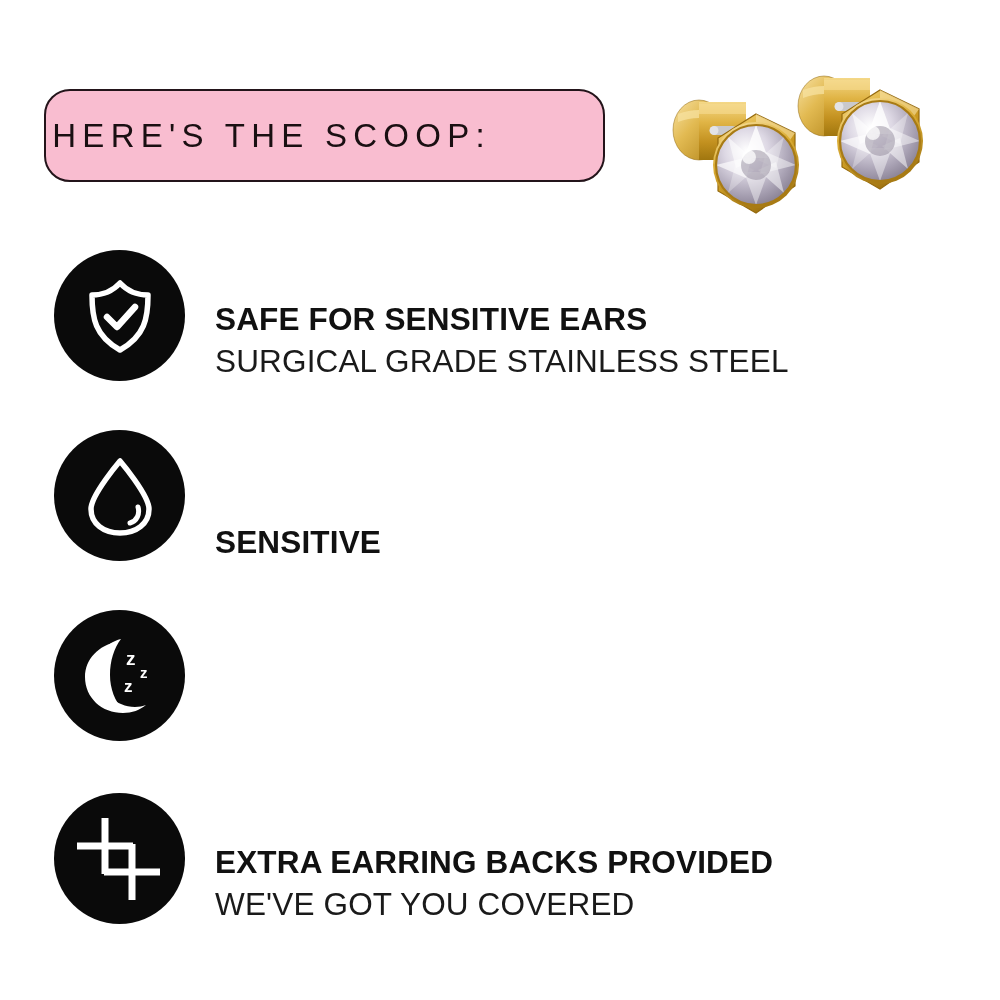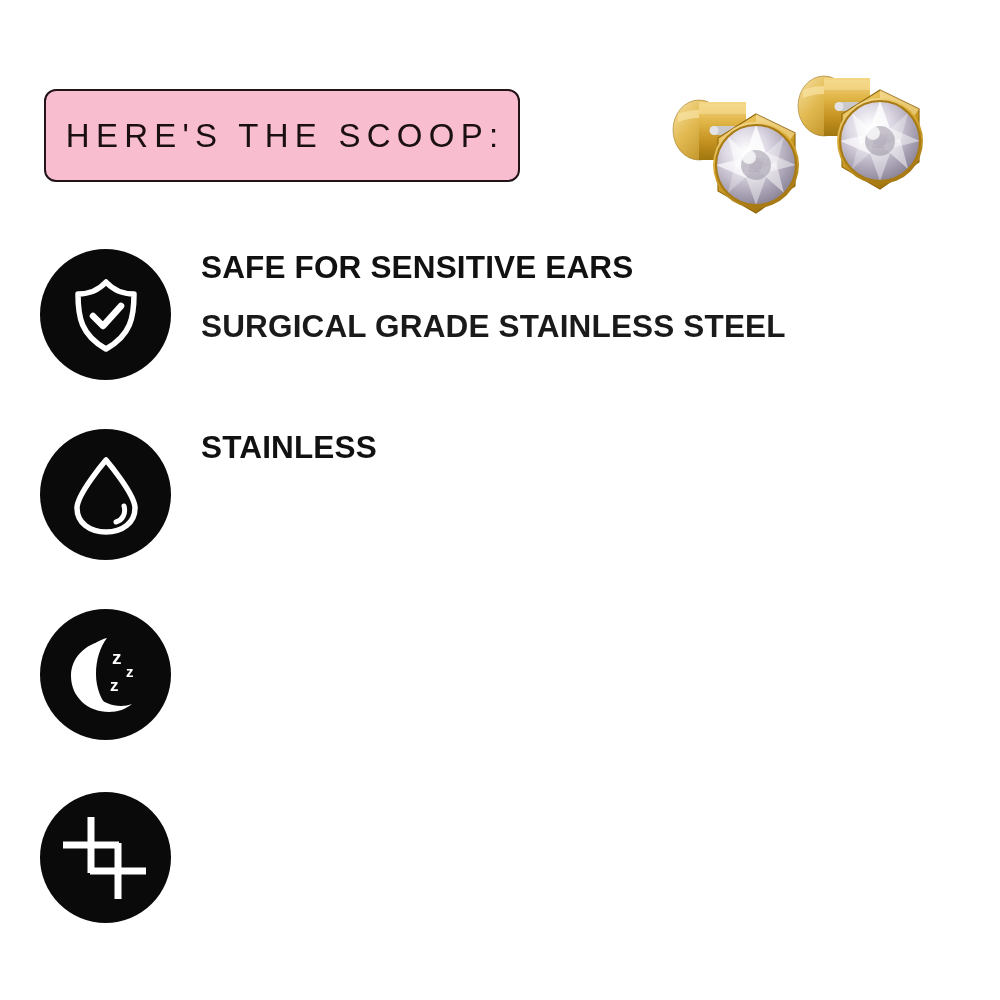--- a/index.html
+++ b/index.html
@@ -14,29 +14,29 @@
     overflow: hidden;
     font-family: "Liberation Sans", sans-serif;
     -webkit-font-smoothing: antialiased;
   }
 
   
   .scoop-badge {
     position: absolute;
     left: 44px;
     top: 89px;
-    width: 476px;
+    width: 561px;
     height: 93px;
     box-sizing: border-box;
     background: #F9BDD0;
     border: 2.5px solid #23141A;
-    border-radius: 12px;
+    border-radius: 26px;
     display: flex;
     align-items: center;
-    justify-content: center;
+    justify-content: flex-start;
   }
   .scoop-badge-text {
     font-family: "Liberation Sans", sans-serif;
     font-size: 33px;
     font-weight: 500;
     letter-spacing: 0.19em;
     color: #1A0F12;
     text-indent: 0.19em;
     white-space: nowrap;
   }
@@ -52,25 +52,25 @@
 
   
   .features {
     position: absolute;
     left: 0;
     top: 0;
     width: 1000px;
   }
   .feature-row {
     position: absolute;
-    left: 40px;
+    left: 54px;
     width: 900px;
     height: 132px;
     display: flex;
-    align-items: flex-start;
+    align-items: flex-end;
   }
   .feature-row.r1 { top: 249px; }
   .feature-row.r2 { top: 429px; }
   .feature-row.r3 { top: 609px; }
   .feature-row.r4 { top: 792px; }
 
   .feature-icon {
     width: 131px;
     height: 131px;
     flex: 0 0 131px;
@@ -91,25 +91,25 @@
   .feature-title {
     font-size: 31.5px;
     font-weight: bold;
     color: #111111;
     letter-spacing: 0.005em;
     line-height: 1.16;
     white-space: nowrap;
   }
   .feature-sub {
     font-size: 31.5px;
-    font-weight: 700;
+    font-weight: 400;
     color: #1A1A1A;
     letter-spacing: 0.005em;
     line-height: 1.24;
-    margin-top: 21px;
+    margin-top: 4px;
     white-space: nowrap;
   }
 </style>
 </head>
 <body>
 
 <div class="scoop-badge">
   <span class="scoop-badge-text">HERE'S THE SCOOP:</span>
 </div>
 
@@ -230,21 +230,21 @@
   </div>
 
   <div class="feature-row r2">
     <div class="feature-icon">
       <svg width="80" height="84" viewBox="0 0 80 84">
         <path d="M40 7 C40 7 11 41 11 55 C11 70 24 79 40 79 C56 79 69 70 69 55 C69 41 40 7 40 7 Z" fill="none" stroke="#ffffff" stroke-width="5.5" stroke-linejoin="round"></path>
         <path d="M58 53 C60 60 57 67 50 69" fill="none" stroke="#ffffff" stroke-width="5" stroke-linecap="round"></path>
       </svg>
     </div>
     <div class="feature-text">
-      <div class="feature-title">STAINLESS</div>
+      <div class="feature-title">SENSITIVE</div>
     </div>
   </div>
 
   <div class="feature-row r3">
     <div class="feature-icon">
       <svg width="90" height="86" viewBox="0 0 90 86">
         <path d="M46 6 C30 10 18 24 18 42 C18 60 31 74 48 77 C40 68 35 56 35 42 C35 28 39 15 46 6 Z" fill="#ffffff"></path>
         <path d="M42 9 C24 12 10 26 10 44 C10 65 27 80 48 80 C57 80 65 77 71 72
                  C68 73 64 74 60 74 C41 74 26 59 26 40 C26 27 32 16 42 9 Z" fill="#ffffff"></path>
         <g fill="#ffffff" font-family="Liberation Sans, sans-serif" font-weight="bold">
@@ -263,16 +263,18 @@
       <svg width="92" height="92" viewBox="0 0 92 92">
         <g stroke="#ffffff" stroke-width="7" stroke-linecap="butt">
           <line x1="31" y1="5" x2="31" y2="61"></line>
           <line x1="3" y1="33" x2="59" y2="33"></line>
           <line x1="58" y1="31" x2="58" y2="87"></line>
           <line x1="30" y1="59" x2="86" y2="59"></line>
         </g>
       </svg>
     </div>
     <div class="feature-text">
+      <div class="feature-title">EXTRA EARRING BACKS PROVIDED</div>
+      <div class="feature-sub">WE'VE GOT YOU COVERED</div>
     </div>
   </div>
 
 </div>
 
 </body></html>

